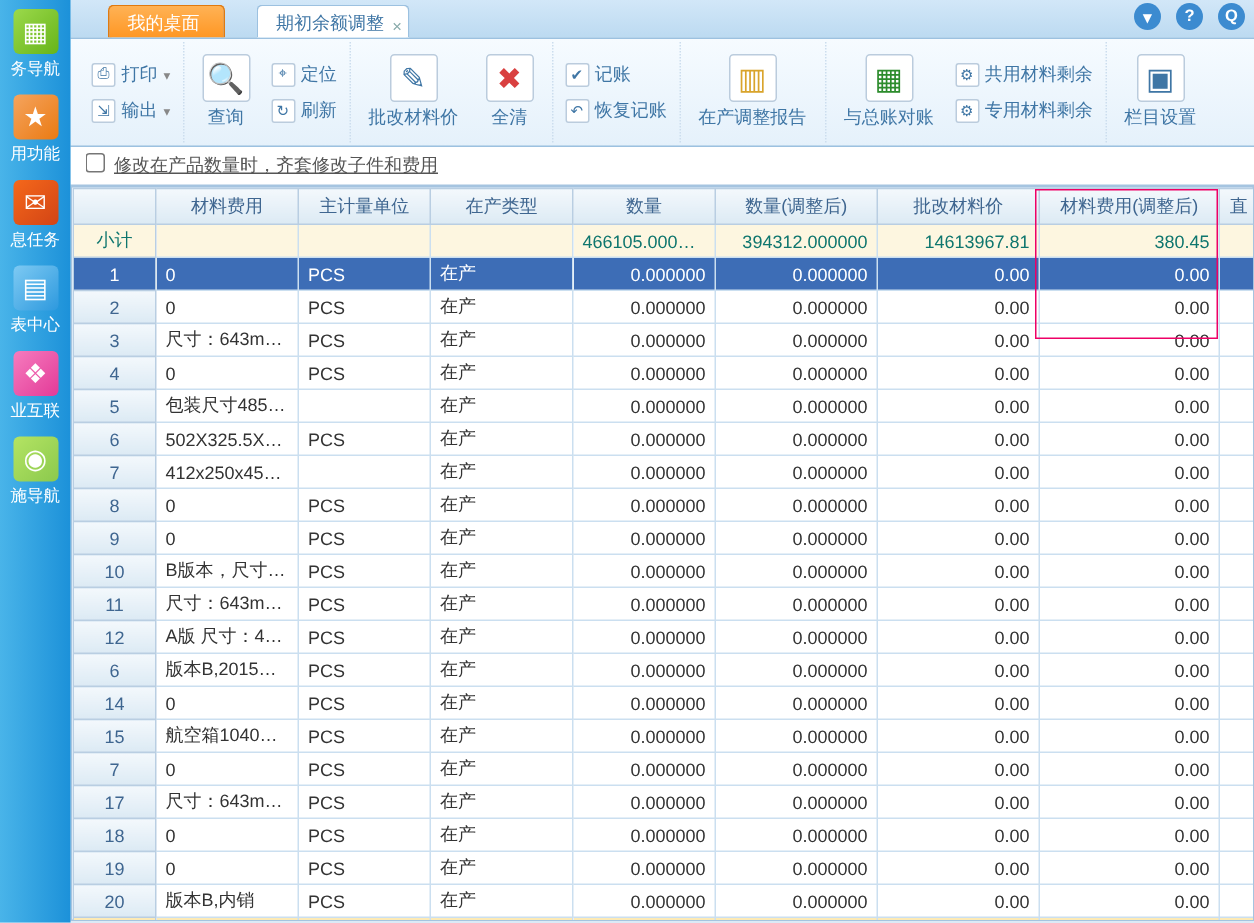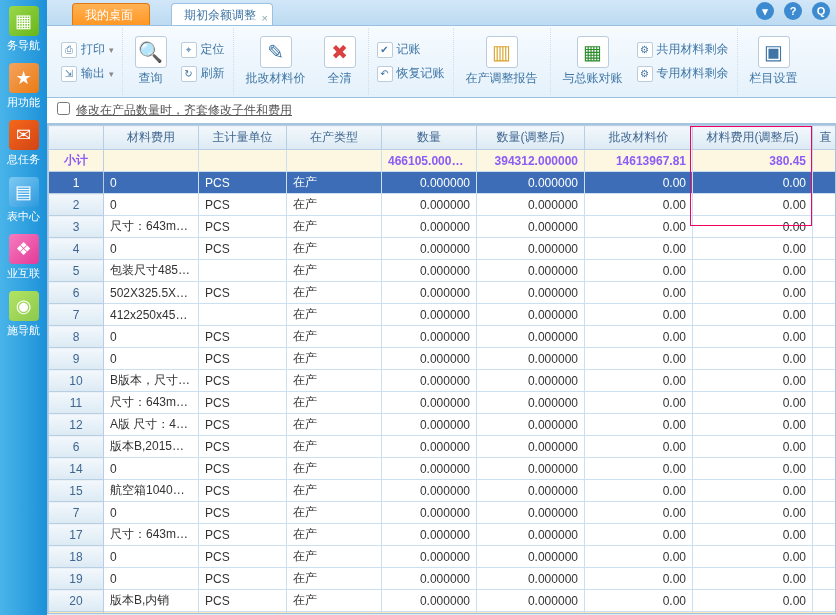--- a/index.html
+++ b/index.html
@@ -39,21 +39,21 @@
     .dd { color:#888; font-size:9px; }
     
     .chk-bar { padding: 4px 10px; background: #fff; border-bottom: 1px solid #a5c4e0; display:flex; align-items:flex-start; gap:6px; color:#555;text-decoration:underline; }
     .chk-bar input { margin:0; }
     
     .table-wrap { background:#fff; overflow:auto; border:1px solid #a5c4e0; }
     table { border-collapse: collapse; width: 100%; font-size:12px; table-layout: fixed; }
     th { background: linear-gradient(to bottom, #f3f8fc, #dceaf4); border: 1px solid #b9cee2; padding: 3px 6px; color: #3f6690; font-weight: normal; height: 22px; }
     td { border: 1px solid #cbdff0; padding: 2px 6px; height: 20px; overflow: hidden; white-space: nowrap; text-overflow: ellipsis; }
     .row-hdr { background: linear-gradient(to bottom, #f3f8fc, #dceaf4); text-align:center; color:#3f6690; border-color:#b9cee2; }
-    .subtotal-row td { background: #fdf6e0; color:#8b5cf6;font-weight:bold; }
+    .subtotal-row td { background: #fdf6e0; color:#0f766e; }
     .data-row.selected td { background: #3d6db6; color:#fff; }
     .num { text-align: right; }
     .ctr { text-align: left; }
     .footer-row td { background: #fdeab5; font-weight: bold; color:#6b5d2a; }
     .hl-box { position:absolute; border:1px solid #e06; pointer-events:none; }
     .container { position:relative; height:615px; width:836px; }
   </style>
 </head>
 <body>
 <div class="container">

